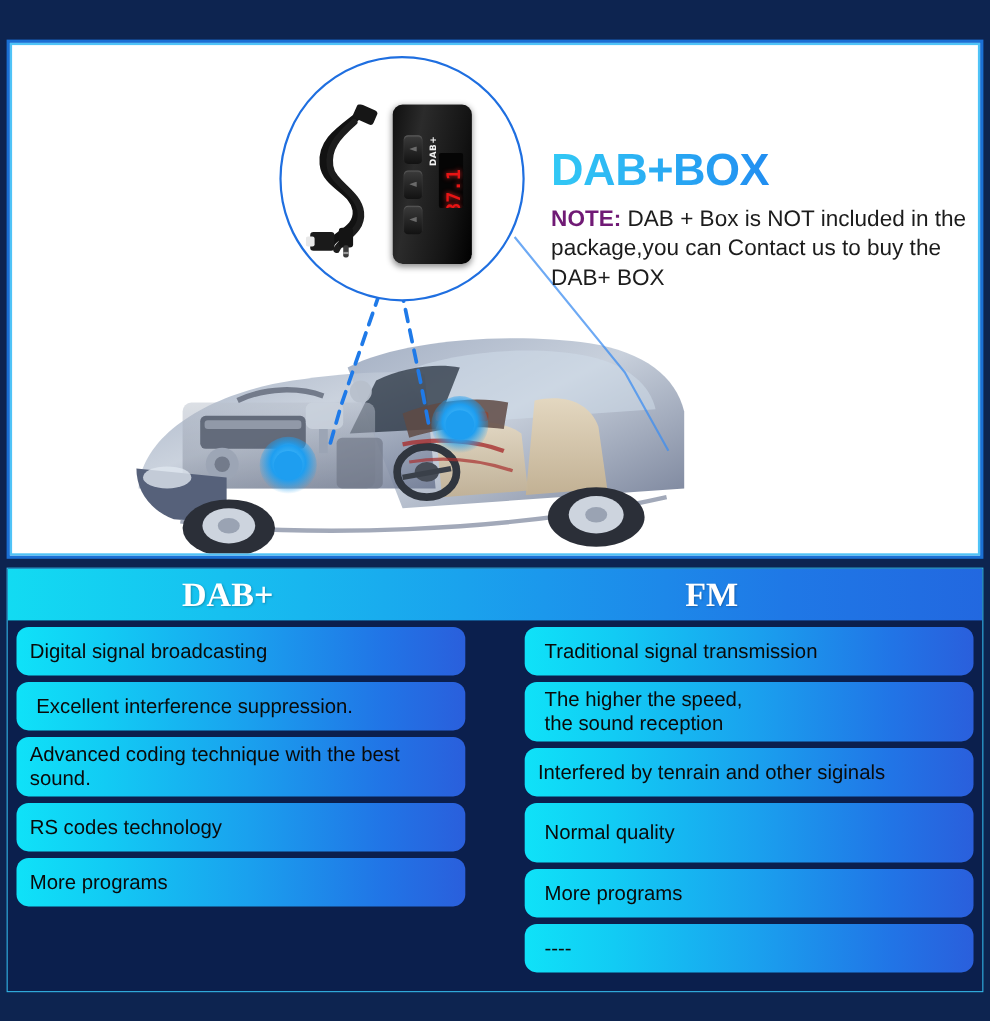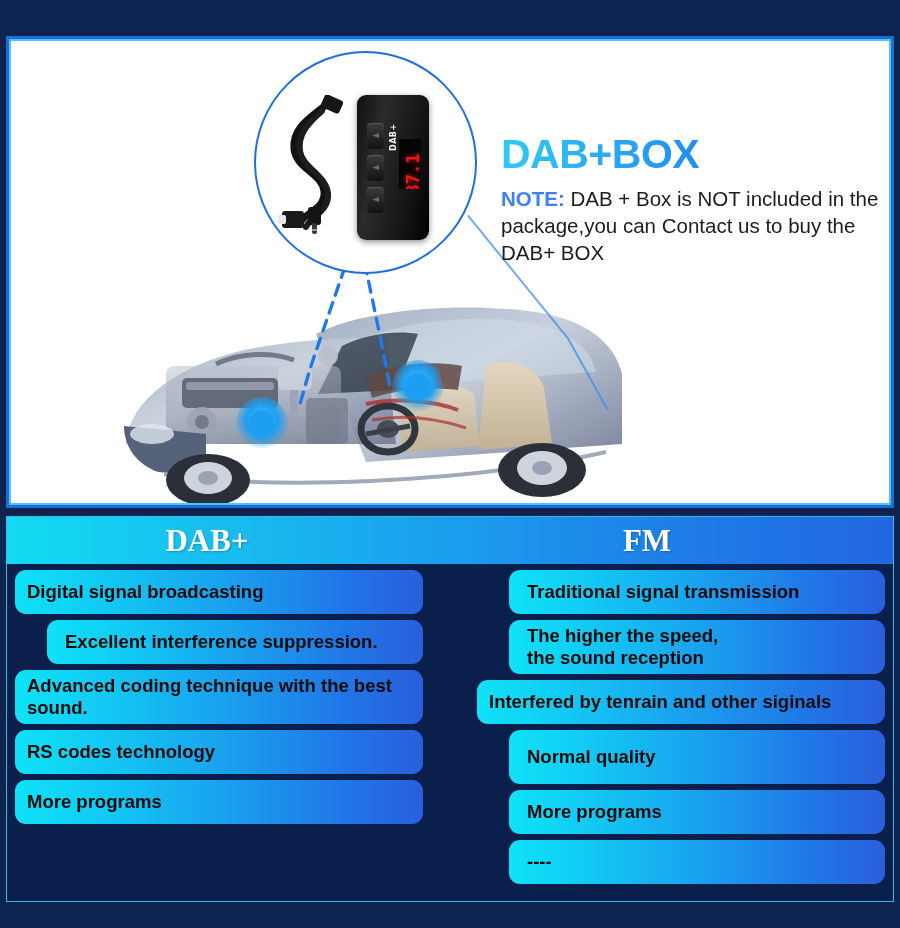--- a/index.html
+++ b/index.html
@@ -161,21 +161,21 @@
     color: transparent;
     letter-spacing: -.5px;
   }
   .hero-note {
     margin-top: 9px;
     font-size: 20.5px;
     line-height: 1.32;
     color: #1c1c1c;
   }
   .hero-note b {
-    color: #3b82f6;
+    color: #701a75;
     font-weight: bold;
     text-align: center;
   }
 
   
   .table-wrap {
     position: absolute;
     left: 6px;
     top: 516px;
     width: 888px;
@@ -202,21 +202,20 @@
     text-shadow: 1px 1px 2px rgba(0,0,0,.25);
   }
   .head-cell.left { padding-right: 40px; }
   .head-cell.right { padding-right: 46px; }
 
   .table-body {
     display: flex;
     padding: 6px 8px 7px 8px;
     gap: 54px;
     box-sizing: border-box;
-    font-weight: bold;
   }
   .col {
     flex: 1;
     display: flex;
     flex-direction: column;
     gap: 6px;
     min-width: 0;
   }
   .pill {
     background: linear-gradient(90deg, #0fe2f8 0%, #12cbf4 20%, #1aa0ee 52%, #2174e6 82%, #2a5fdc 100%);
@@ -225,21 +224,21 @@
     font-size: 18.5px;
     line-height: 1.18;
     display: flex;
     align-items: center;
     box-sizing: border-box;
     padding: 4px 12px;
     min-height: 44px;
   }
   .pill.two-line { min-height: 54px; }
   .pill .txt { white-space: pre-line; }
-  .pill.indent { padding-left: 18px; margin-left: 32px; }
+  .pill.indent { padding-left: 18px; }
 </style>
 </head>
 <body>
 
 <div class="hero-wrap">
   <div class="hero-inner-line">
 
     <svg class="car-img" viewBox="0 0 560 215">
       <defs>
         <linearGradient id="bodyG" x1="0" y1="0" x2="1" y2="1">

